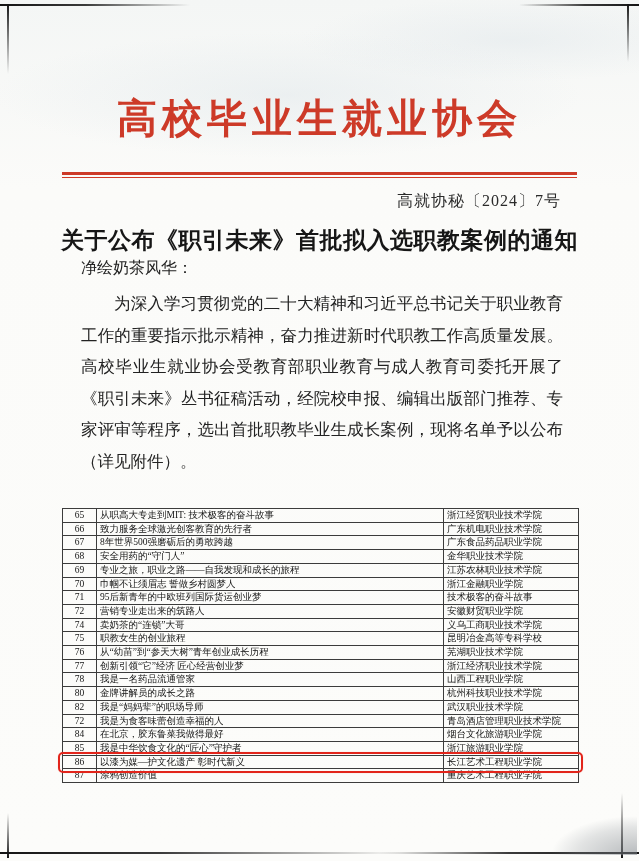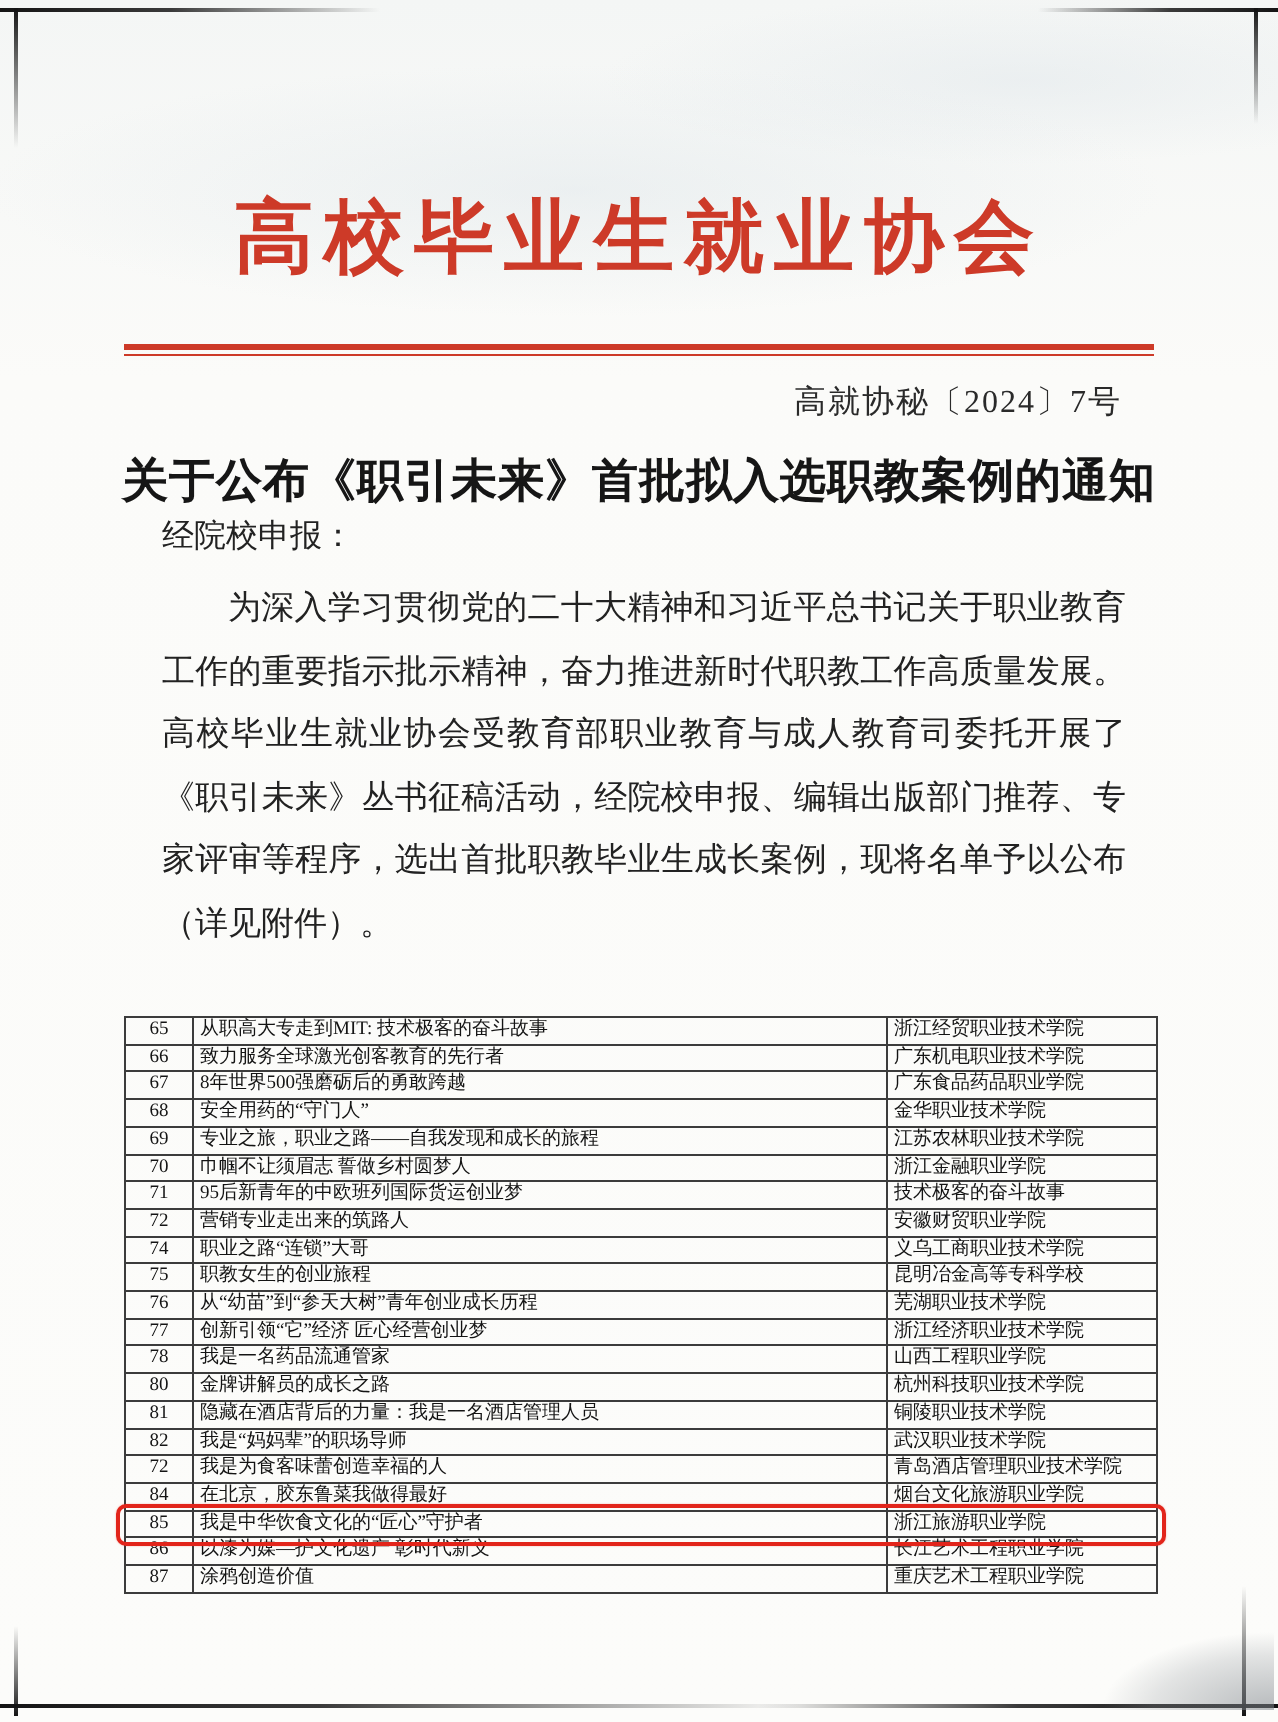--- a/index.html
+++ b/index.html
@@ -126,21 +126,21 @@
   <div class="org-name">高校毕业生就业协会</div>
   <div class="red-rule">
     <div class="thick"></div>
     <div class="thin"></div>
   </div>
 
   <div class="doc-number">高就协秘〔2024〕7号</div>
 
   <div class="doc-title">关于公布《职引未来》首批拟入选职教案例的通知</div>
 
-  <div class="salutation">经院校申报：</div>
+  <div class="salutation">净绘奶茶风华：</div>
 
   <div class="body-par">为深入学习贯彻党的二十大精神和习近平总书记关于职业教育工作的重要指示批示精神，奋力推进新时代职教工作高质量发展。高校毕业生就业协会受教育部职业教育与成人教育司委托开展了《职引未来》丛书征稿活动，经院校申报、编辑出版部门推荐、专家评审等程序，选出首批职教毕业生成长案例，现将名单予以公布（详见附件）。</div>
 
   <div class="table-wrap">
     <table class="cases">
       <tbody>
           <tr>
     <td class="c-no">65</td>
     <td class="c-title">从职高大专走到MIT: 技术极客的奋斗故事</td>
     <td class="c-inst">浙江经贸职业技术学院</td>
@@ -175,21 +175,21 @@
     <td class="c-title">95后新青年的中欧班列国际货运创业梦</td>
     <td class="c-inst">技术极客的奋斗故事</td>
   </tr>
           <tr>
     <td class="c-no">72</td>
     <td class="c-title">营销专业走出来的筑路人</td>
     <td class="c-inst">安徽财贸职业学院</td>
   </tr>
           <tr>
     <td class="c-no">74</td>
-    <td class="c-title">职业之路“连锁”大哥</td>
+    <td class="c-title">卖奶茶的“连锁”大哥</td>
     <td class="c-inst">义乌工商职业技术学院</td>
   </tr>
           <tr>
     <td class="c-no">75</td>
     <td class="c-title">职教女生的创业旅程</td>
     <td class="c-inst">昆明冶金高等专科学校</td>
   </tr>
           <tr>
     <td class="c-no">76</td>
     <td class="c-title">从“幼苗”到“参天大树”青年创业成长历程</td>
@@ -202,25 +202,20 @@
   </tr>
           <tr>
     <td class="c-no">78</td>
     <td class="c-title">我是一名药品流通管家</td>
     <td class="c-inst">山西工程职业学院</td>
   </tr>
           <tr>
     <td class="c-no">80</td>
     <td class="c-title">金牌讲解员的成长之路</td>
     <td class="c-inst">杭州科技职业技术学院</td>
-  </tr>
-          <tr>
-    <td class="c-no">81</td>
-    <td class="c-title">隐藏在酒店背后的力量：我是一名酒店管理人员</td>
-    <td class="c-inst">铜陵职业技术学院</td>
   </tr>
           <tr>
     <td class="c-no">82</td>
     <td class="c-title">我是“妈妈辈”的职场导师</td>
     <td class="c-inst">武汉职业技术学院</td>
   </tr>
           <tr>
     <td class="c-no">72</td>
     <td class="c-title">我是为食客味蕾创造幸福的人</td>
     <td class="c-inst">青岛酒店管理职业技术学院</td>

